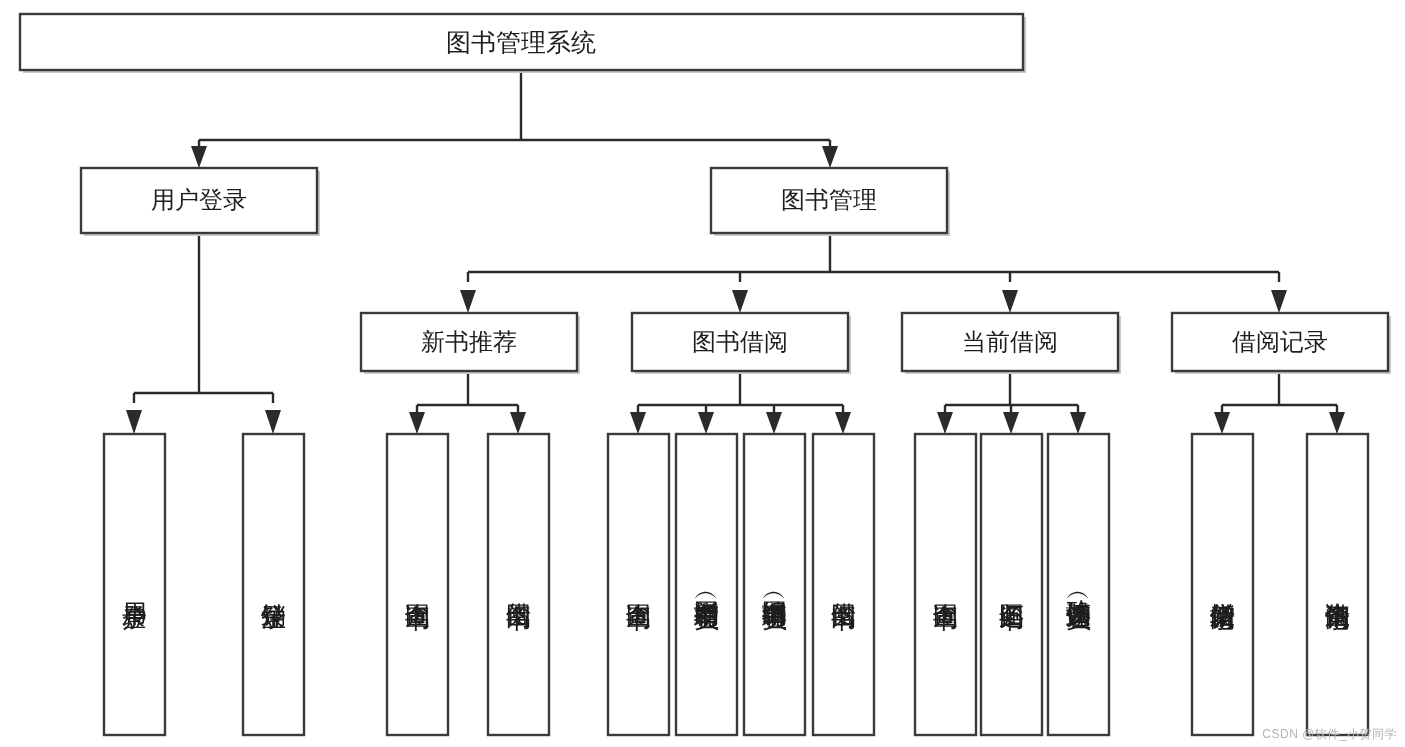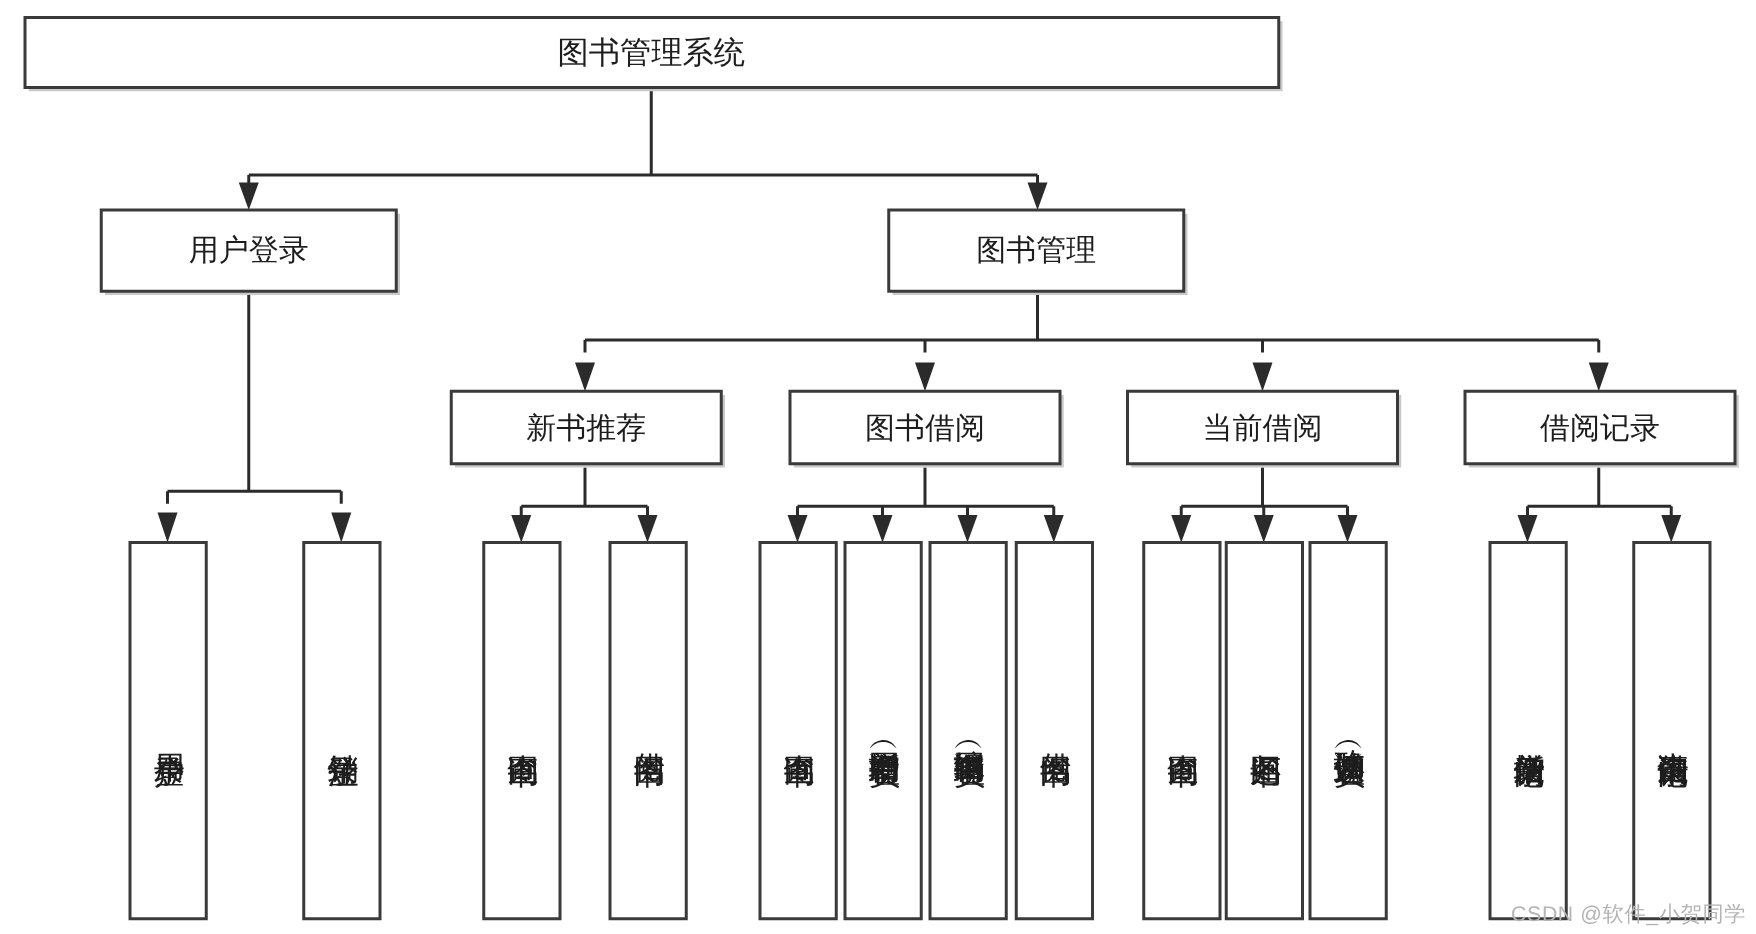--- a/index.html
+++ b/index.html
@@ -73,21 +73,21 @@
     color: #1d1d1d;
     white-space: nowrap;
     pointer-events: none;
     user-select: none;
   }
   .watermark {
     position: absolute;
     right: 8px;
     bottom: 4px;
     font-family: "Liberation Sans", "DejaVu Sans", sans-serif;
-    font-size: 17px;
+    font-size: 12px;
     color: #b4b4b4;
     letter-spacing: 0.5px;
     white-space: nowrap;
     user-select: none;
   }
 </style>
 </head>
 <body>
 
 <div id="diagram-root">

